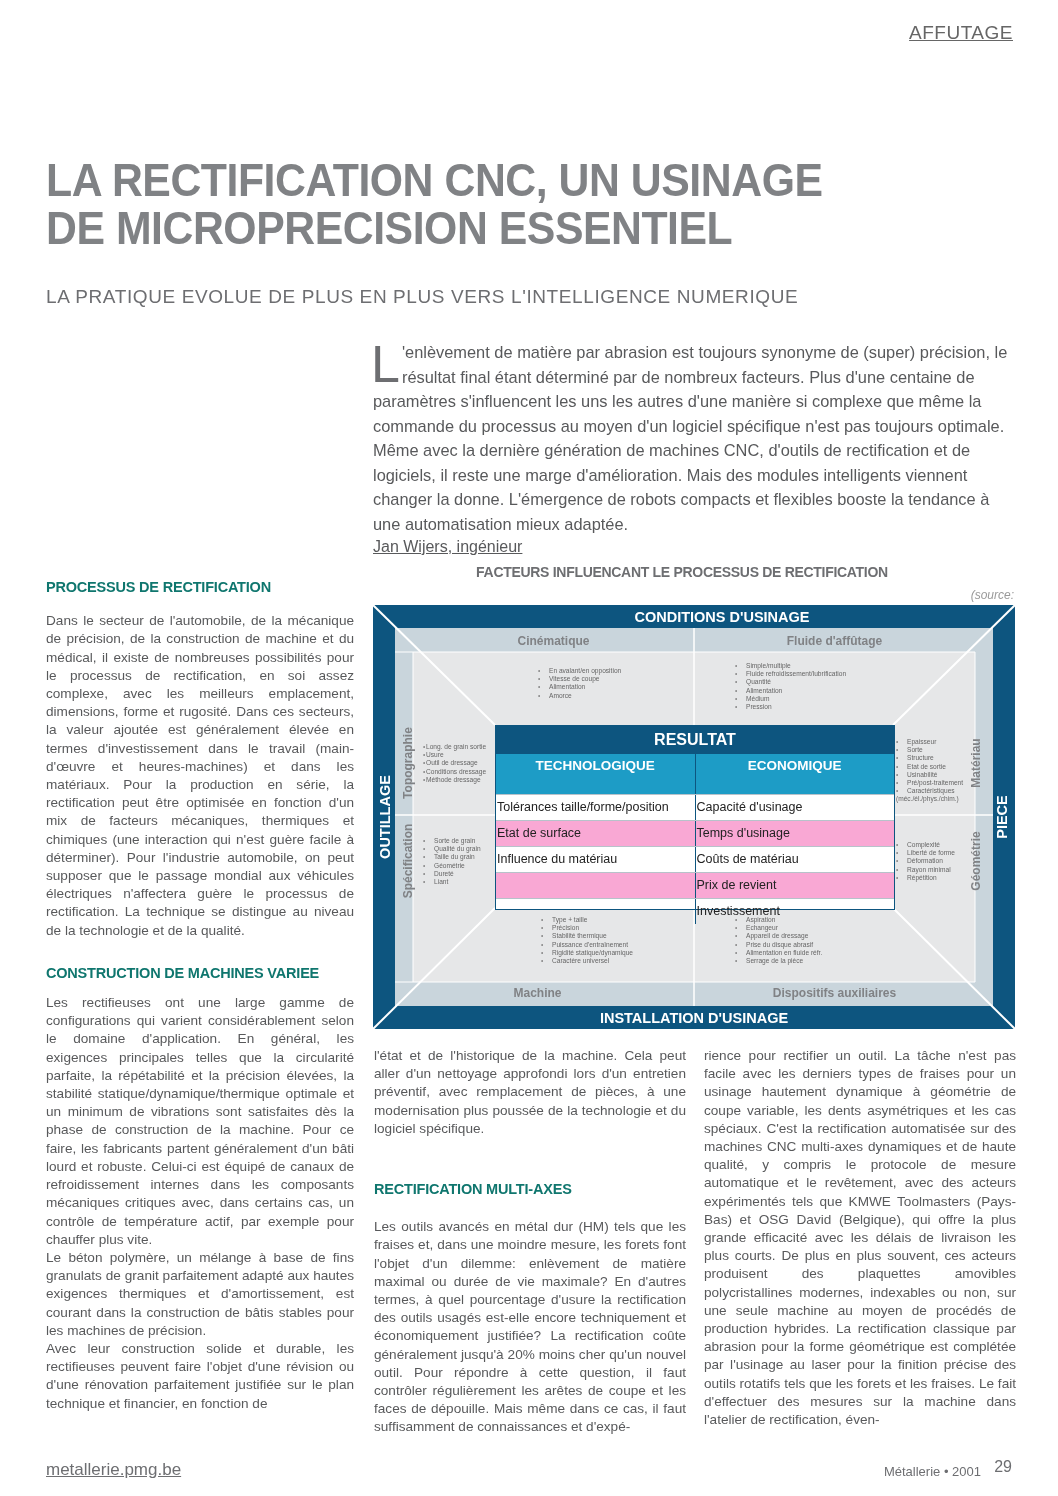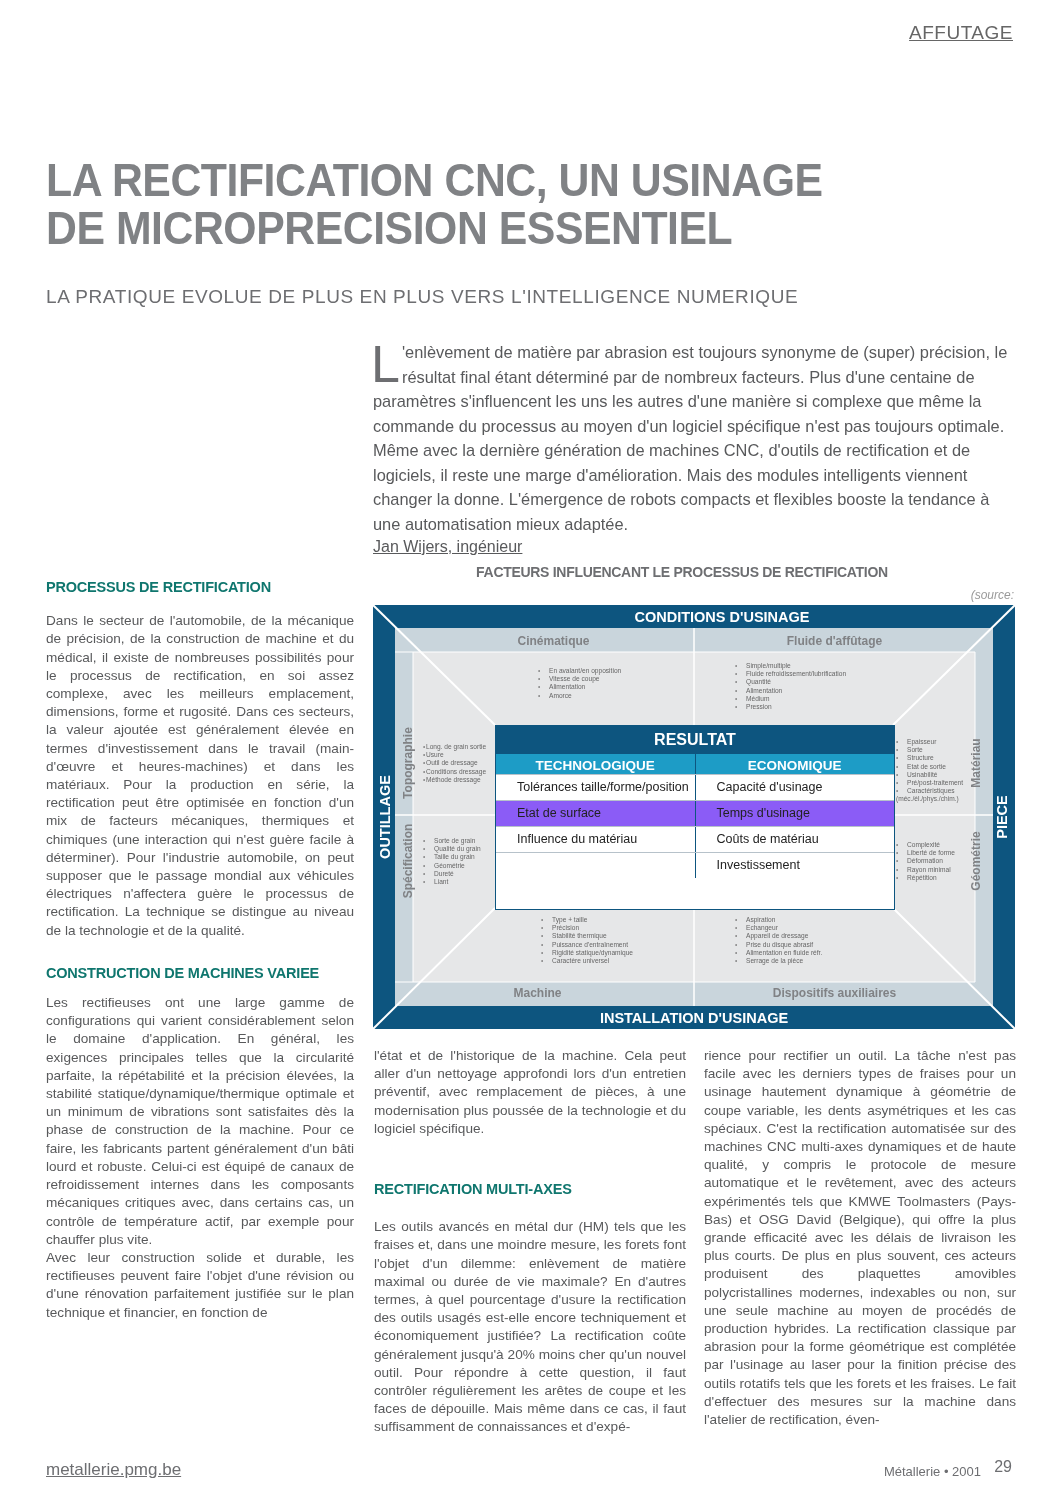--- a/index.html
+++ b/index.html
@@ -47,26 +47,26 @@
               font-size: 12px; white-space: nowrap; transform: translate(-50%, -50%) rotate(-90deg); }
   .dg-list { position: absolute; margin: 0; padding: 0; list-style: none; font-family: "Liberation Sans", sans-serif;
              font-size: 6.6px; line-height: 8.2px; color: #666; }
   .dg-list li::before { content: "\2022"; display: inline-block; width: 11px; color: #888; }
   .dg-list.tight li::before { width: 3px; }
 
   .result { position: absolute; left: 122px; top: 120px; width: 398px; height: 183px; background: #fff;
             border: 1.5px solid #0d557f; font-family: "Liberation Sans", sans-serif; }
   .result-head { height: 28px; background: #0d557f; color: #fff; font-weight: bold; font-size: 16px;
                  text-align: center; line-height: 28px; }
-  .result-cols { display: flex; height: 20px; background: #1d9cc6; }
+  .result-cols { display: flex; height: 40px; background: #1d9cc6; }
   .result-cols div { flex: 1; color: #fff; font-weight: bold; font-size: 13.5px; text-align: center; line-height: 24px; }
   .result-cols div:first-child { border-right: 1.5px solid #0d557f; }
   .result-row { display: flex; height: 25px; border-top: 1px solid #b7c2ca; }
-  .result-row.alt { background: #8b5cf6; }
-  .result-row div { flex: 1; font-size: 12.5px; color: #222; line-height: 25px; padding-left: 21px; }
+  .result-row.alt { background: #f9a8d4; }
+  .result-row div { flex: 1; font-size: 12.5px; color: #222; line-height: 25px; padding-left: 1px; }
   .result-row div:first-child { border-right: 1.5px solid #0d557f; }
 
   .footer-url { position: absolute; left: 46px; top: 1460px; font-family: "Liberation Sans", sans-serif;
                 font-size: 17px; color: #6d6e71; text-decoration: underline; }
   .footer-issue { position: absolute; right: 77px; top: 1464px; font-family: "Liberation Sans", sans-serif;
                   font-size: 13px; color: #6d6e71; }
   .footer-page { position: absolute; right: 46px; top: 1458px; font-family: "Liberation Sans", sans-serif;
                  font-size: 16px; color: #6d6e71; }
 </style>
 </head>
@@ -81,20 +81,21 @@
 <div class="subtitle">LA PRATIQUE EVOLUE DE PLUS EN PLUS VERS L'INTELLIGENCE NUMERIQUE</div>
 
 <p class="lead"><span class="dropcap">L</span><span>'enlèvement de matière par abrasion est toujours synonyme de (super) précision, le résultat final étant déterminé par de nombreux facteurs. Plus d'une centaine de paramètres s'influencent les uns les autres d'une manière si complexe que même la commande du processus au moyen d'un logiciel spécifique n'est pas toujours optimale. Même avec la dernière génération de machines CNC, d'outils de rectification et de logiciels, il reste une marge d'amélioration. Mais des modules intelligents viennent changer la donne. L'émergence de robots compacts et flexibles booste la tendance à une automatisation mieux adaptée.</span></p>
 <div class="author">Jan Wijers, ingénieur</div>
 
 <div class="col col1">
   <h2>PROCESSUS DE RECTIFICATION</h2>
   <p style="margin-top:16px">Dans le secteur de l'automobile, de la mécanique de précision, de la construction de machine et du médical, il existe de nombreuses possibilités pour le processus de rectification, en soi assez complexe, avec les meilleurs emplacement, dimensions, forme et rugosité. Dans ces secteurs, la valeur ajoutée est généralement élevée en termes d'investissement dans le travail (main-d'œuvre et heures-machines) et dans les matériaux. Pour la production en série, la rectification peut être optimisée en fonction d'un mix de facteurs mécaniques, thermiques et chimiques (une interaction qui n'est guère facile à déterminer). Pour l'industrie automobile, on peut supposer que le passage mondial aux véhicules électriques n'affectera guère le processus de rectification. La technique se distingue au niveau de la technologie et de la qualité.</p>
   <h2 style="margin-top:24px">CONSTRUCTION DE MACHINES VARIEE</h2>
   <p style="margin-top:12px">Les rectifieuses ont une large gamme de configurations qui varient considérablement selon le domaine d'application. En général, les exigences principales telles que la circularité parfaite, la répétabilité et la précision élevées, la stabilité statique/dynamique/thermique optimale et un minimum de vibrations sont satisfaites dès la phase de construction de la machine. Pour ce faire, les fabricants partent généralement d'un bâti lourd et robuste. Celui-ci est équipé de canaux de refroidissement internes dans les composants mécaniques critiques avec, dans certains cas, un contrôle de température actif, par exemple pour chauffer plus vite.</p>
+  <p>Le béton polymère, un mélange à base de fins granulats de granit parfaitement adapté aux hautes exigences thermiques et d'amortissement, est courant dans la construction de bâtis stables pour les machines de précision.</p>
   <p>Avec leur construction solide et durable, les rectifieuses peuvent faire l'objet d'une révision ou d'une rénovation parfaitement justifiée sur le plan technique et financier, en fonction de</p>
 </div>
 
 <div class="fig-title">FACTEURS INFLUENCANT LE PROCESSUS DE RECTIFICATION</div>
 <div class="fig-source">(source:</div>
 
 <div class="diagram">
   <svg width="642" height="424" viewBox="0 0 642 424">
     <rect x="0" y="0" width="642" height="424" fill="#0d557f"></rect>
     <rect x="22" y="23" width="598" height="378" fill="#c9d5dc"></rect>
@@ -202,20 +203,24 @@
       <div>Capacité d'usinage</div>
     </div>
     <div class="result-row alt">
       <div>Etat de surface</div>
       <div>Temps d'usinage</div>
     </div>
     <div class="result-row">
       <div>Influence du matériau</div>
       <div>Coûts de matériau</div>
     </div>
+    <div class="result-row alt">
+      <div></div>
+      <div>Prix de revient</div>
+    </div>
     <div class="result-row">
       <div></div>
       <div>Investissement</div>
     </div>
   </div>
 </div>
 
 <div class="col col2">
   <p>l'état et de l'historique de la machine. Cela peut aller d'un nettoyage approfondi lors d'un entretien préventif, avec remplacement de pièces, à une modernisation plus poussée de la technologie et du logiciel spécifique.</p>
   <h2 style="margin-top:42px">RECTIFICATION MULTI-AXES</h2>

